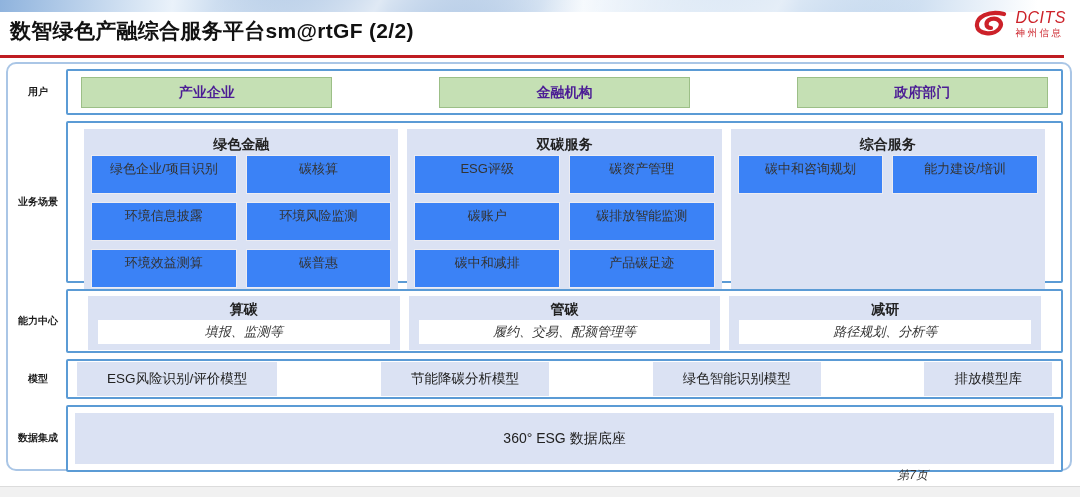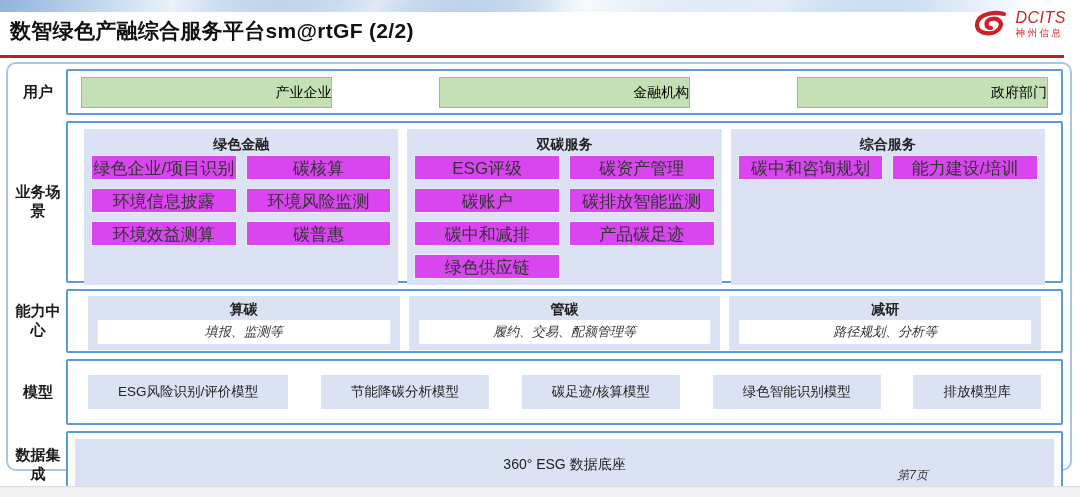--- a/index.html
+++ b/index.html
@@ -31,45 +31,45 @@
   
   .arch {
     position:absolute; top:62px; left:6px; width:1066px; height:409px;
     border:2px solid #aac6e6; border-radius:10px;
     padding:5px 7px 5px 2px;
     display:flex; flex-direction:column; gap:6px;
   }
   .row { display:flex; align-items:center; }
   .row-label {
     flex:none; width:56px; text-align:center;
-    font-weight:bold; font-size:15px; line-height:1.25; color:#1a1a1a;
+    font-weight:bold; font-size:10px; line-height:1.25; color:#1a1a1a;
   }
   .row-box {
     flex:1; border:2px solid #5b9bd5; background:#fff; border-radius:2px;
   }
   
   .users-box { height:46px; display:flex; align-items:center; justify-content:space-between; padding:0 13px; }
   .green-btn {
-    width:26%; height:31px; line-height:29px; text-align:right;
+    width:26%; height:31px; line-height:29px; text-align:center;
     background:#c5e0b4; border:1px solid #9cbf87;
-    font-weight:normal; font-size:14px; color:#000000;
+    font-weight:bold; font-size:14px; color:#4c1d95;
   }
   
   .scen-box { height:162px; display:grid; grid-template-columns:1fr 1fr 1fr; gap:9px; padding:6px 16px; }
   .panel { background:#dbe2f3; padding:4px 7px 6px; }
   .panel-title { text-align:center; font-weight:bold; font-size:14px; height:22px; line-height:22px; color:#222; }
   .panel-grid { display:grid; grid-template-columns:1fr 1fr; gap:8px 9px; }
-  .white-box { background:#d946ef; height:25px; line-height:25px; text-align:center; font-size:17px; color:#333; border:1px solid #ececf2; }
+  .white-box { background:#3b82f6; height:39px; line-height:25px; text-align:center; font-size:13px; color:#333; border:1px solid #ececf2; }
   
   .cap-box { height:64px; display:grid; grid-template-columns:1fr 1fr 1fr; gap:9px; padding:5px 20px; }
   .cap-panel { background:#dbe2f3; padding:2px 10px 6px; }
   .cap-title { text-align:center; font-weight:bold; font-size:14px; height:22px; line-height:22px; color:#222; }
   .cap-desc { background:#fff; height:24px; line-height:24px; font-style:italic; font-size:13px; text-align:center; color:#333; }
   
-  .models-box { height:66px; display:flex; align-items:center; justify-content:space-between; padding:0 20px; }
+  .models-box { height:40px; display:flex; align-items:center; justify-content:space-between; padding:0 9px; }
   .model-box { background:#dbe2f3; height:34px; line-height:34px; padding:0 30px; font-size:13.5px; color:#222; text-align:center; white-space:nowrap; }
   
   .data-box { height:67px; padding:6px 7px; }
   .data-inner { background:#dbe2f3; height:100%; display:flex; align-items:center; justify-content:center; font-size:14px; color:#222; }
 
   
   .page-number {
     position:absolute; bottom:13px; left:0; width:928px;
     text-align:right; font-style:italic; font-size:12px; color:#333;
   }
@@ -174,21 +174,20 @@
         <div class="cap-desc">路径规划、分析等</div>
       </div>
     </div>
   </div>
 
   <div class="row">
     <div class="row-label">模型</div>
     <div class="row-box models-box">
         <div class="model-box">ESG风险识别/评价模型</div>
         <div class="model-box">节能降碳分析模型</div>
-        <div class="model-box">碳足迹/核算模型</div>
         <div class="model-box">绿色智能识别模型</div>
         <div class="model-box">排放模型库</div>
       </div>
   </div>
 
   <div class="row">
     <div class="row-label">数据集成</div>
     <div class="row-box data-box">
       <div class="data-inner">360° ESG 数据底座</div>
     </div>

